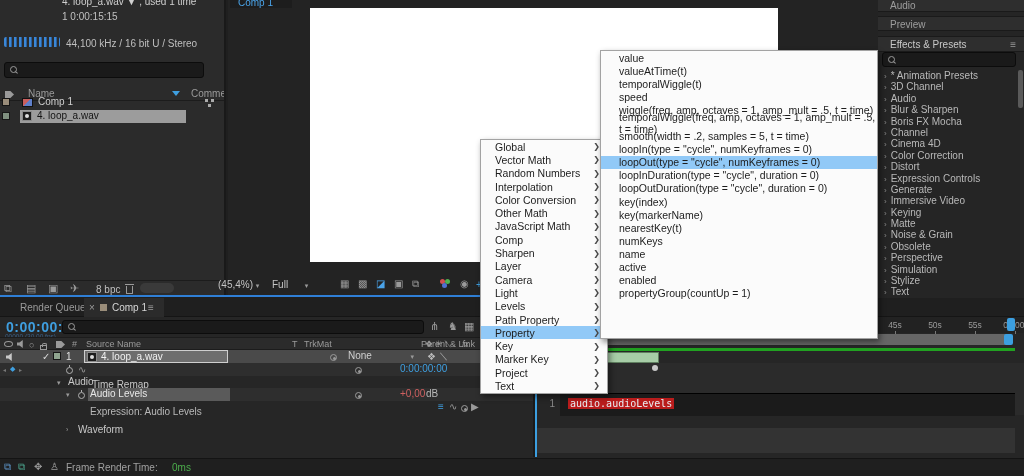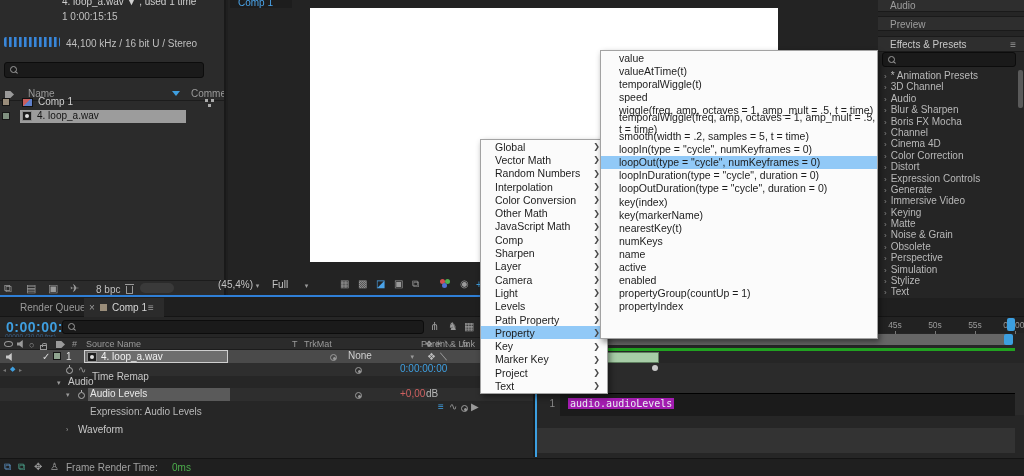--- a/index.html
+++ b/index.html
@@ -58,21 +58,21 @@
   .stopw { width:7px; height:7px; display:inline-block; border:1px solid #b0b0b0; border-radius:50%; position:relative; top:1px; }
   .stopw::before { content:""; position:absolute; left:2px; top:-3px; width:1px; height:2px; background:#b0b0b0; }
   .pickwhip { width:7px; height:7px; display:inline-block; border:1px solid #9a9a9a; border-radius:50%; position:relative; top:1px; }
   .pickwhip::before { content:""; position:absolute; left:2px; top:2px; width:3px; height:3px; border-radius:50%; background:#9a9a9a; }
   .speaker { width:8px; height:8px; display:inline-block; background:#c8c8c8; clip-path:polygon(0 32%,30% 32%,72% 0,72% 100%,30% 68%,0 68%); }
   .lockicon { width:7px; height:5px; display:inline-block; border:1px solid #9a9a9a; position:relative; top:1px; }
   .lockicon::before { content:""; position:absolute; left:1px; top:-3px; width:3px; height:3px; border:1px solid #9a9a9a; border-bottom:none; border-radius:2px 2px 0 0; }
   .eyeicon { width:9px; height:6px; display:inline-block; border:1px solid #9a9a9a; border-radius:50%; }
   .redval { color:#cf6060; }
   .exline { font-family:"DejaVu Sans Mono", monospace; font-size:10px; }
-  .exsel { background:#a21caf; color:#e9eef2; padding:0 2px; }
+  .exsel { background:#b91c1c; color:#e9eef2; padding:0 2px; }
   .ruler-label { display:inline-block; width:40px; text-align:center; color:#9a9a9a; font-size:8.5px; position:relative; }
   .ruler-label::after { content:""; position:absolute; left:50%; bottom:-4px; width:1px; height:3px; background:#777; }
   .mountain { width:0; height:0; border-left:4px solid transparent; border-right:4px solid transparent; border-bottom:6px solid #9a9a9a; display:inline-block; }
   .mountain.small { border-left-width:3px; border-right-width:3px; border-bottom-width:4px; }
   
   .menu { background:#fbfbfb; border:1px solid #a3a3a3; box-shadow:2px 3px 6px rgba(0,0,0,.45); z-index:50; display:flex; flex-direction:column; }
   .mitem { color:#1c1c1c; font-size:10.5px; display:flex; align-items:center; padding-left:14px; }
   .mitem .arrow { margin-left:auto; margin-right:7px; color:#4a4a4a; font-size:8px; }
   #ctxmenu .mitem { height:13.3px; }
   #submenu .mitem { height:13.1px; padding-left:18px; }
@@ -254,21 +254,21 @@
       <span class="abs" style="left:427px; top:1px; color:#bbb;">❖</span>
       <span class="abs" style="left:440px; top:1px; color:#bbb;">⟍</span>
     </div>
 
     <div class="abs" style="left:0; top:65px; width:533px; height:13px; background:#2e2e2e;">
       <span class="abs karrow" style="left:3px; top:3px;">◂</span>
       <span class="abs kdiam" style="left:10px; top:2px;">◆</span>
       <span class="abs karrow" style="left:19px; top:3px;">▸</span>
       <span class="abs stopw" style="left:66px; top:2px;"></span>
       <span class="abs" style="left:78px; top:1px; color:#9a9a9a;">∿</span>
-      <span class="abs" style="left:92px; top:8px; color:#c8c8c8;">Time Remap</span>
+      <span class="abs" style="left:92px; top:16px; color:#c8c8c8;">Time Remap</span>
       <span class="abs pickwhip" style="left:345px; top:2px;"></span>
       <span class="abs" style="left:400px; top:0; color:#3f9fe0;">0:00:00:00</span>
     </div>
 
     <div class="abs" style="left:0; top:78px; width:533px; height:12px;">
       <span class="abs chev" style="left:57px; top:3px;">▾</span>
       <span class="abs" style="left:68px; top:0; color:#c8c8c8;">Audio</span>
     </div>
 
     <div class="abs" style="left:0; top:90px; width:533px; height:13px; background:#2e2e2e;">
@@ -508,18 +508,15 @@
       </div>
 
       <div class="mitem">
         <span>enabled</span>
       </div>
 
       <div class="mitem">
         <span>propertyGroup(countUp = 1)</span>
       </div>
 
-      <div class="mitem">
-        <span>propertyIndex</span>
-      </div>
     </div>
 
 </div>
 
 </body></html>

